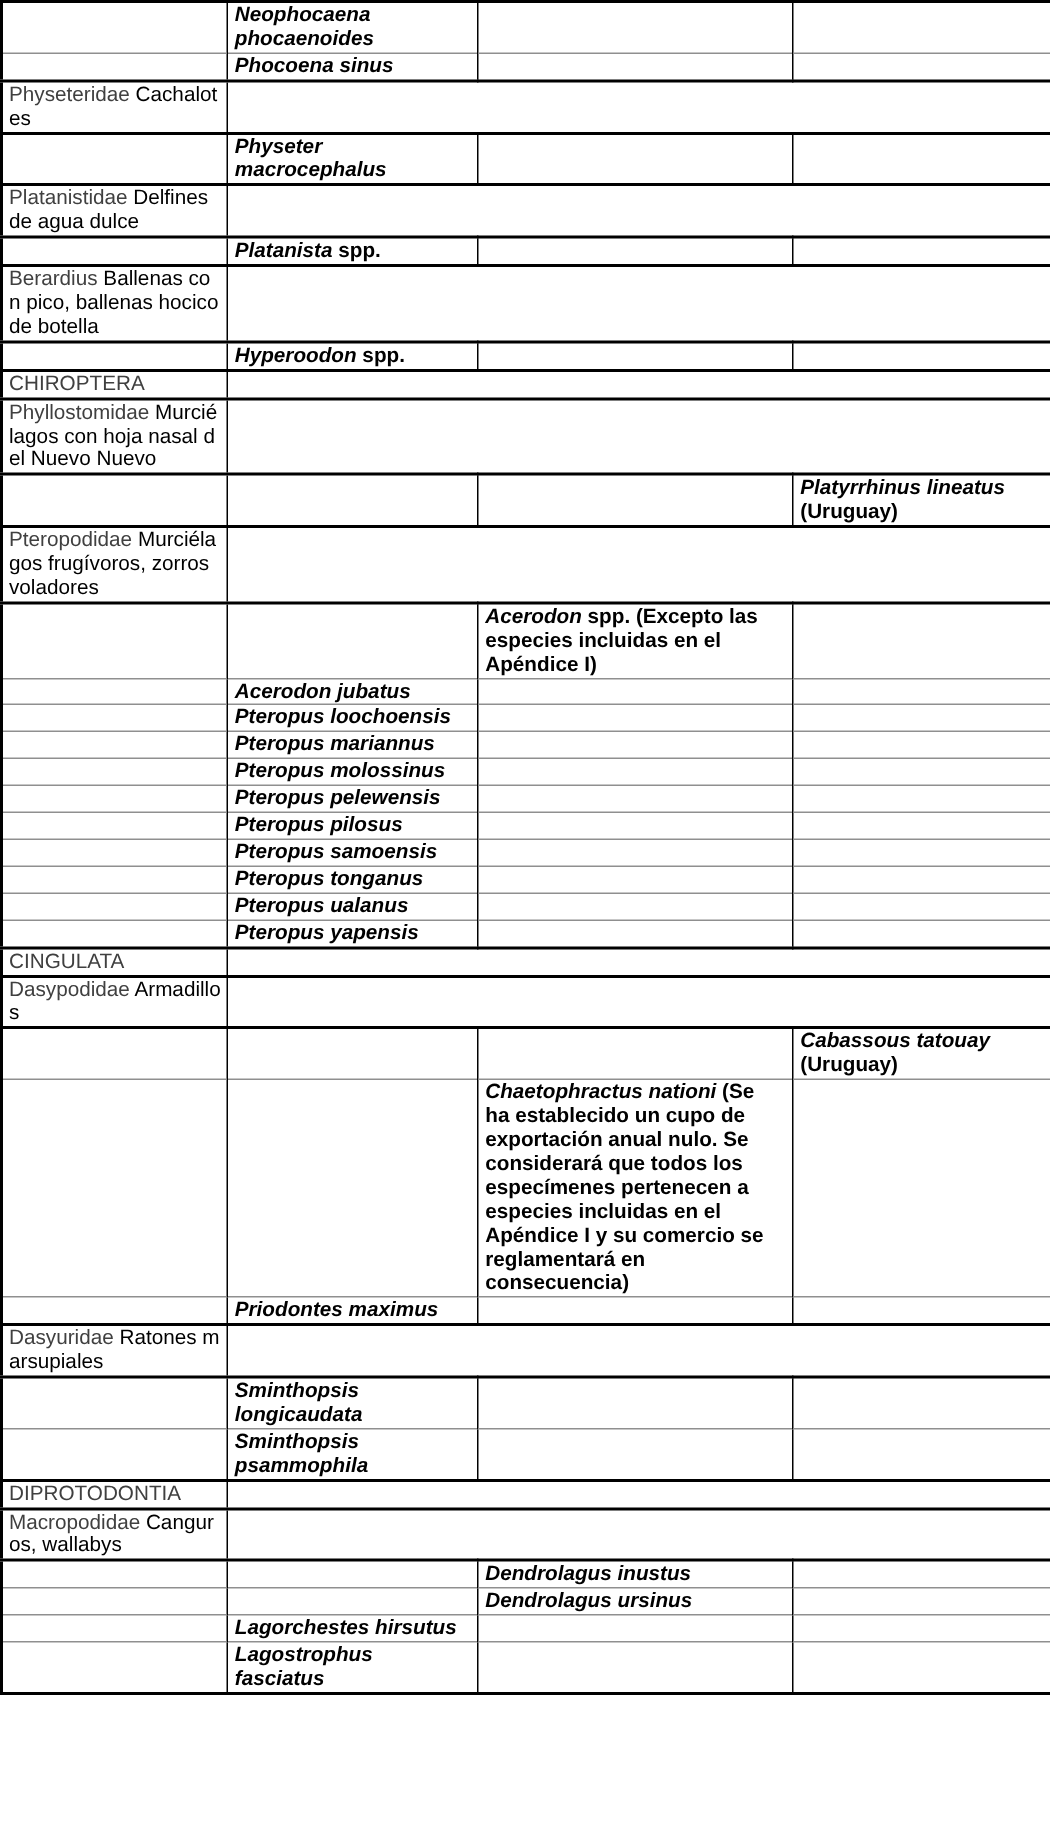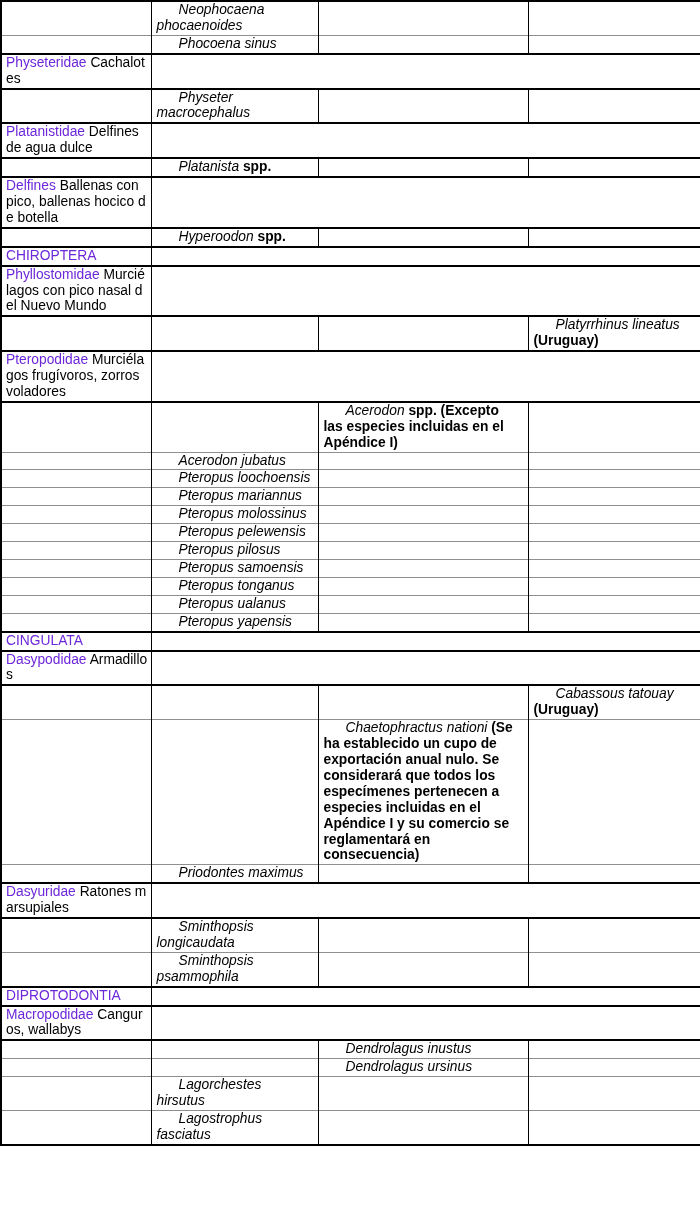--- a/index.html
+++ b/index.html
@@ -30,22 +30,22 @@
   td + td { border-left: 1px solid #000; }
   tr.entry td { border-top: 1px solid #8f8f8f; }
   tr.order td, tr.family td {
     border-top: 2px solid #000;
     border-bottom: 2px solid #000;
   }
   td.c1 {
     word-break: break-all;
     padding: 0 3px 1px 4px;
   }
-  .muted { color: #6d28d9; }
-  .species { font-weight: normal; font-style: italic; margin-left: 22px; }
+  .muted { color: #404040; }
+  .species { font-weight: bold; font-style: italic; }
   .bold { font-weight: bold; text-align: center; }
   .italic { font-style: italic; }
   .plain { font-weight: bold; font-style: normal; }
 </style>
 </head>
 <body>
 
 <table class="cites">
   <colgroup>
     <col style="width:150px">
@@ -80,35 +80,35 @@
         <td class="c1"><span class="muted">Platanistidae</span> <span>Delfines de agua dulce</span></td>
         <td colspan="3"></td>
       </tr>
       <tr class="entry">
         <td class="c1"></td>
         <td><span class="species">Platanista</span><span class="bold"> spp.</span></td>
         <td></td>
         <td></td>
       </tr>
       <tr class="family">
-        <td class="c1"><span class="muted">Delfines</span> <span>Ballenas con pico, ballenas hocico de botella</span></td>
+        <td class="c1"><span class="muted">Berardius</span> <span>Ballenas con pico, ballenas hocico de botella</span></td>
         <td colspan="3"></td>
       </tr>
       <tr class="entry">
         <td class="c1"></td>
         <td><span class="species">Hyperoodon</span><span class="bold"> spp.</span></td>
         <td></td>
         <td></td>
       </tr>
       <tr class="order">
         <td class="c1"><span class="muted">CHIROPTERA</span></td>
         <td colspan="3"></td>
       </tr>
       <tr class="family">
-        <td class="c1"><span class="muted">Phyllostomidae</span> <span>Murciélagos con pico nasal del Nuevo Mundo</span></td>
+        <td class="c1"><span class="muted">Phyllostomidae</span> <span>Murciélagos con hoja nasal del Nuevo Nuevo</span></td>
         <td colspan="3"></td>
       </tr>
       <tr class="entry">
         <td class="c1"></td>
         <td></td>
         <td></td>
         <td><span class="species">Platyrrhinus lineatus</span><span class="plain"> (Uruguay)</span></td>
       </tr>
       <tr class="family">
         <td class="c1"><span class="muted">Pteropodidae</span> <span>Murciélagos frugívoros, zorros voladores</span></td>

